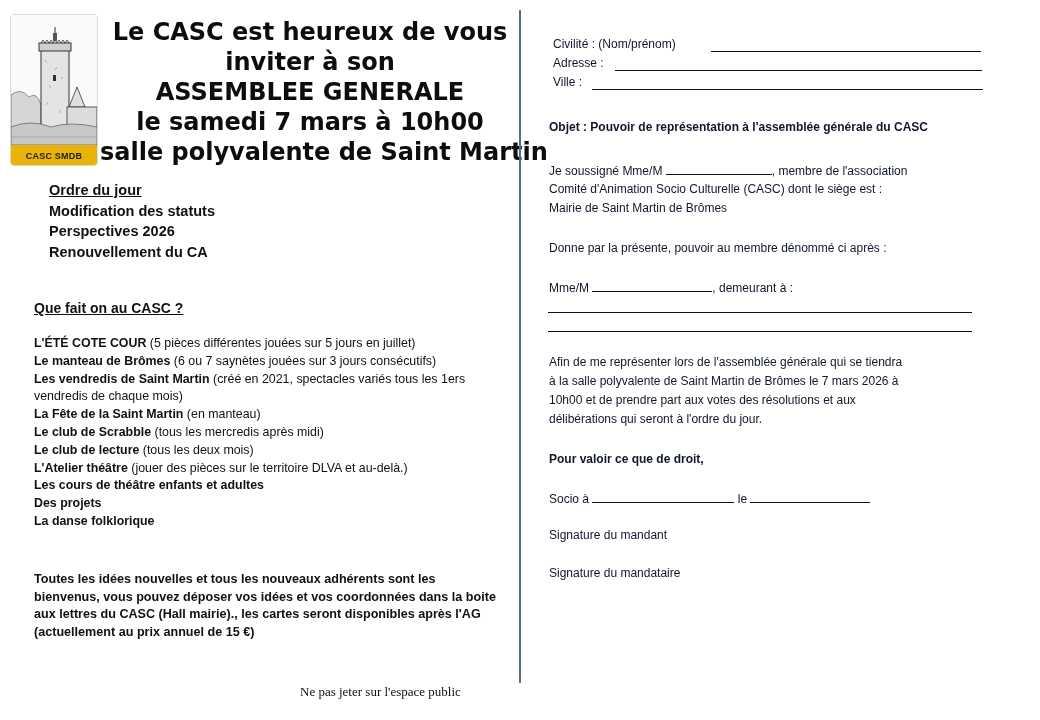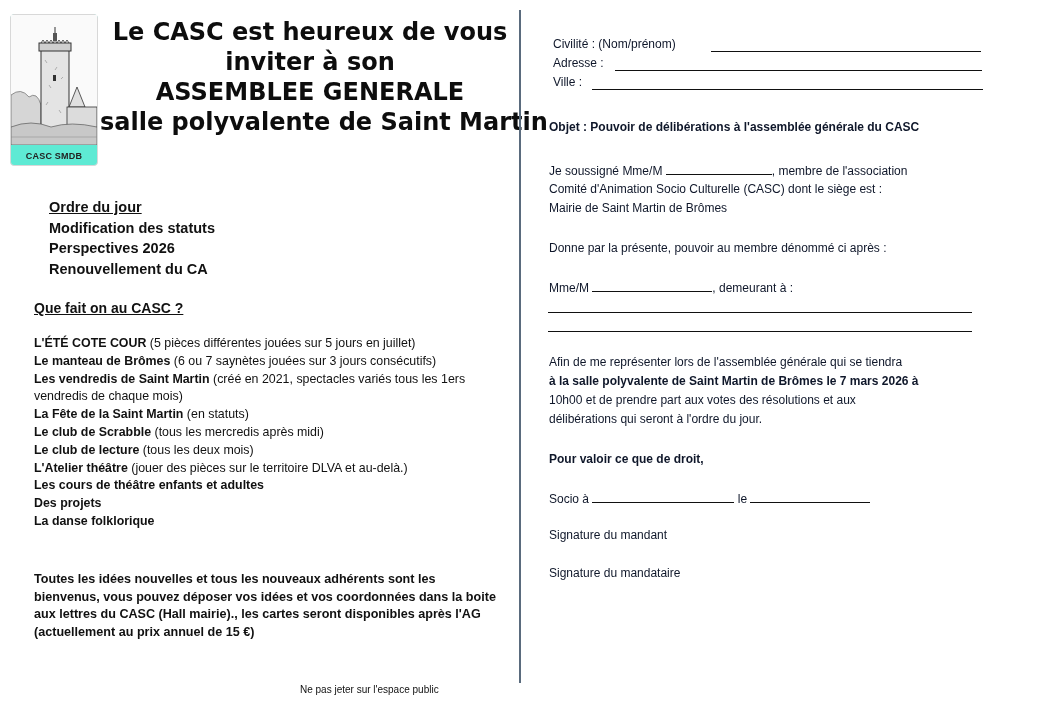--- a/index.html
+++ b/index.html
@@ -1,38 +1,38 @@
 <!DOCTYPE html>
 <html><head>
 <meta charset="utf-8">
 <style>
   html, body { margin: 0; padding: 0; background: #ffffff; }
   body { width: 1040px; height: 720px; position: relative; overflow: hidden; color: #111; }
   .abs { position: absolute; }
 
   
-  #logo { left: 10px; top: 14px; width: 86px; height: 150px; border: 1px solid #d8d8d8; border-radius: 4px; background: #5eead4; }
+  #logo { left: 10px; top: 14px; width: 86px; height: 150px; border: 1px solid #d8d8d8; border-radius: 4px; background: #eab308; }
   #logo svg { position: absolute; left: 0; top: 0; }
   #logo-caption { position: absolute; left: 0; right: 0; bottom: 4px; text-align: center; font-family: "Liberation Sans", sans-serif; font-weight: bold; font-size: 9px; color: #222; letter-spacing: 0.2px; }
 
   
   #headline { left: 100px; top: 17px; width: 420px; text-align: center; font-family: "DejaVu Sans", sans-serif; font-weight: bold; font-size: 24px; line-height: 30px; color: #0d0d0d; }
   #headline div { white-space: nowrap; }
 
   .arial { font-family: "Liberation Sans", sans-serif; }
-  #agenda { left: 49px; top: 180px; font-size: 14.5px; font-weight: bold; line-height: 20.5px; margin-top: 17px; }
+  #agenda { left: 49px; top: 180px; font-size: 14.5px; font-weight: bold; line-height: 20.5px; }
   #agenda .u { text-decoration: underline; }
 
   #activities-title { left: 34px; top: 300px; font-size: 14px; font-weight: bold; text-decoration: underline; }
   #activities { left: 34px; top: 335px; width: 470px; font-size: 12.4px; line-height: 17.8px; }
   #activities b { font-weight: bold; }
 
   #closing { left: 34px; top: 571px; width: 470px; font-size: 12.6px; font-weight: bold; line-height: 17.5px; }
 
-  #footer-note { left: 300px; top: 684px; font-size: 10px; color: #111; }
+  #footer-note { left: 300px; top: 684px; font-size: 13px; color: #111; font-family: Liberation Serif, serif; }
 
   #divider { left: 519px; top: 10px; width: 2px; height: 673px; background: #5a6b7d; }
 
   
   .calibri { font-family: "Liberation Sans", sans-serif; }
   .form-line { position: absolute; font-size: 12px; color: #0f172a; white-space: nowrap; }
   .blank { display: inline-block; border-bottom: 1px solid #111; height: 12px; vertical-align: baseline; }
   .rule { position: absolute; height: 0; border-top: 1px solid #111; }
   #objet { font-weight: bold; }
 </style>
@@ -66,36 +66,37 @@
     <path d="M0 112 Q20 104 40 112 Q60 106 86 112 L86 130 L0 130 Z" fill="#c8c8c8" stroke="#444" stroke-width="0.6"></path>
     <line x1="0" y1="122" x2="86" y2="122" stroke="#888" stroke-width="0.5"></line>
   </svg>
   <div id="logo-caption">CASC SMDB</div>
 </div>
 
 <div id="headline" class="abs">
   <div>Le CASC est heureux de vous</div>
   <div>inviter à son</div>
   <div>ASSEMBLEE GENERALE</div>
+  <div>le samedi 7 mars à 10h00</div>
   <div>salle polyvalente de Saint Martin</div>
 </div>
 
 <div id="agenda" class="abs arial">
   <div class="u">Ordre du jour</div>
   <div>Modification des statuts</div>
   <div>Perspectives 2026</div>
   <div>Renouvellement du CA</div>
 </div>
 
 <div id="activities-title" class="abs arial">Que fait on au CASC ?</div>
 <div id="activities" class="abs arial">
   <div><b>L'ÉTÉ COTE COUR</b><span> (5 pièces différentes jouées sur 5 jours en juillet)</span></div>
   <div><b>Le manteau de Brômes</b><span> (6 ou 7 saynètes jouées sur 3 jours consécutifs)</span></div>
   <div><b>Les vendredis de Saint Martin</b><span> (créé en 2021, spectacles variés tous les 1ers vendredis de chaque mois)</span></div>
-  <div><b>La Fête de la Saint Martin</b><span> (en statuts)</span></div>
+  <div><b>La Fête de la Saint Martin</b><span> (en manteau)</span></div>
   <div><b>Le club de Scrabble</b><span> (tous les mercredis après midi)</span></div>
   <div><b>Le club de lecture</b><span> (tous les deux mois)</span></div>
   <div><b>L'Atelier théâtre</b><span> (jouer des pièces sur le territoire DLVA et au-delà.)</span></div>
   <div><b>Les cours de théâtre enfants et adultes</b><span></span></div>
   <div><b>Des projets</b><span></span></div>
   <div><b>La danse folklorique</b><span></span></div>
 </div>
 
 <div id="closing" class="abs arial">Toutes les idées nouvelles et tous les nouveaux adhérents sont les bienvenus, vous pouvez déposer vos idées et vos coordonnées dans la boite aux lettres du CASC (Hall mairie)., les cartes seront disponibles après l'AG (actuellement au prix annuel de 15 €)</div>
 
@@ -112,40 +113,40 @@
   <div class="form-line" style="left:553px; top:56px;">
     <span>Adresse :</span>
   </div>
   <div class="rule" style="left:615px; top:70px; width:367px;"></div>
 
   <div class="form-line" style="left:553px; top:75px;">
     <span>Ville :</span>
   </div>
   <div class="rule" style="left:592px; top:89px; width:391px;"></div>
 
-  <div class="form-line" id="objet" style="left:549px; top:120px;">Objet : Pouvoir de délibérations à l'assemblée générale du CASC</div>
+  <div class="form-line" id="objet" style="left:549px; top:120px;">Objet : Pouvoir de représentation à l'assemblée générale du CASC</div>
 
   <div class="form-line" style="left:549px; top:162px;">
     <span>Je soussigné Mme/M</span>
     <span class="blank" style="width:106px;"></span><span>, membre  de l'association</span>
   </div>
   <div class="form-line" style="left:549px; top:182px;">Comité d'Animation  Socio Culturelle (CASC) dont  le siège est :</div>
   <div class="form-line" style="left:549px; top:201px;">Mairie de Saint Martin de Brômes</div>
 
   <div class="form-line" style="left:549px; top:241px;">Donne  par la présente, pouvoir au membre  dénommé  ci après :</div>
 
   <div class="form-line" style="left:549px; top:279px;">
     <span>Mme/M</span>
     <span class="blank" style="width:120px;"></span><span>, demeurant à :</span>
   </div>
   <div class="rule" style="left:548px; top:312px; width:424px;"></div>
   <div class="rule" style="left:548px; top:331px; width:424px;"></div>
 
   <div class="form-line" style="left:549px; top:355px;">Afin de me représenter lors de l'assemblée générale qui se tiendra</div>
-  <div class="form-line" style="left:549px; top:374px;font-weight:bold;">à la salle polyvalente de Saint Martin de Brômes le 7 mars 2026 à</div>
+  <div class="form-line" style="left:549px; top:374px;">à la salle polyvalente de Saint Martin de Brômes le 7 mars 2026 à</div>
   <div class="form-line" style="left:549px; top:393px;">10h00 et de prendre part aux votes des résolutions et aux</div>
   <div class="form-line" style="left:549px; top:412px;">délibérations qui seront à l'ordre du jour.</div>
 
   <div class="form-line" style="left:549px; top:452px;font-weight:bold;">Pour valoir ce que de droit,</div>
 
   <div class="form-line" style="left:549px; top:490px;">
     <span>Socio à</span>
     <span class="blank" style="width:142px;"></span>
     <span>le</span>
     <span class="blank" style="width:120px;"></span>

